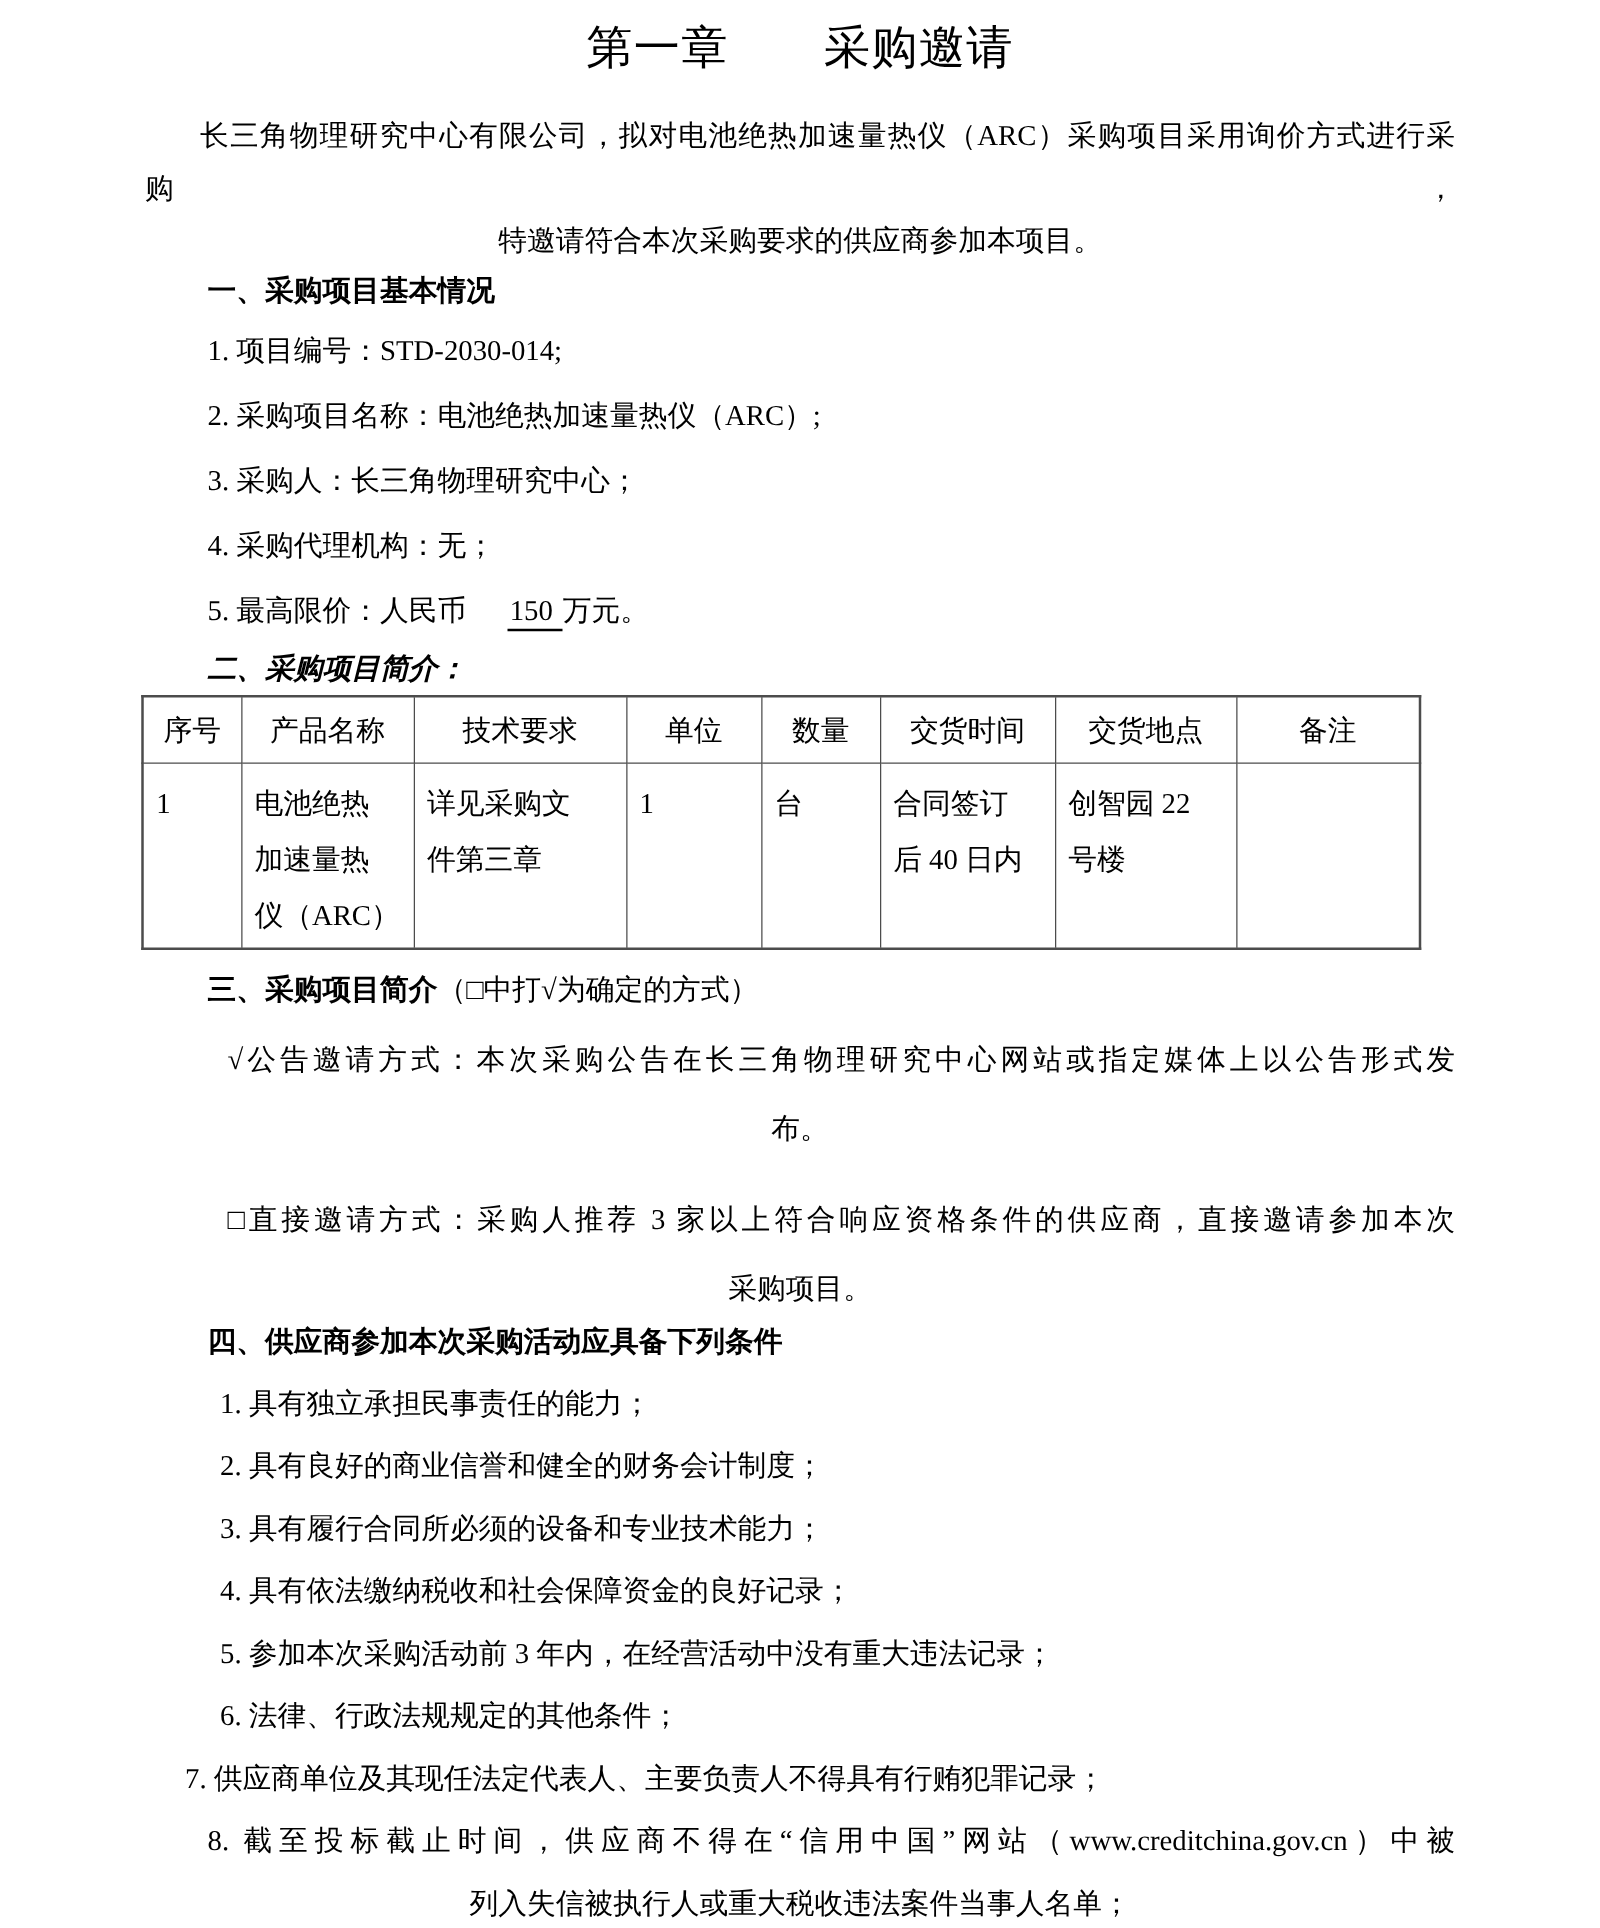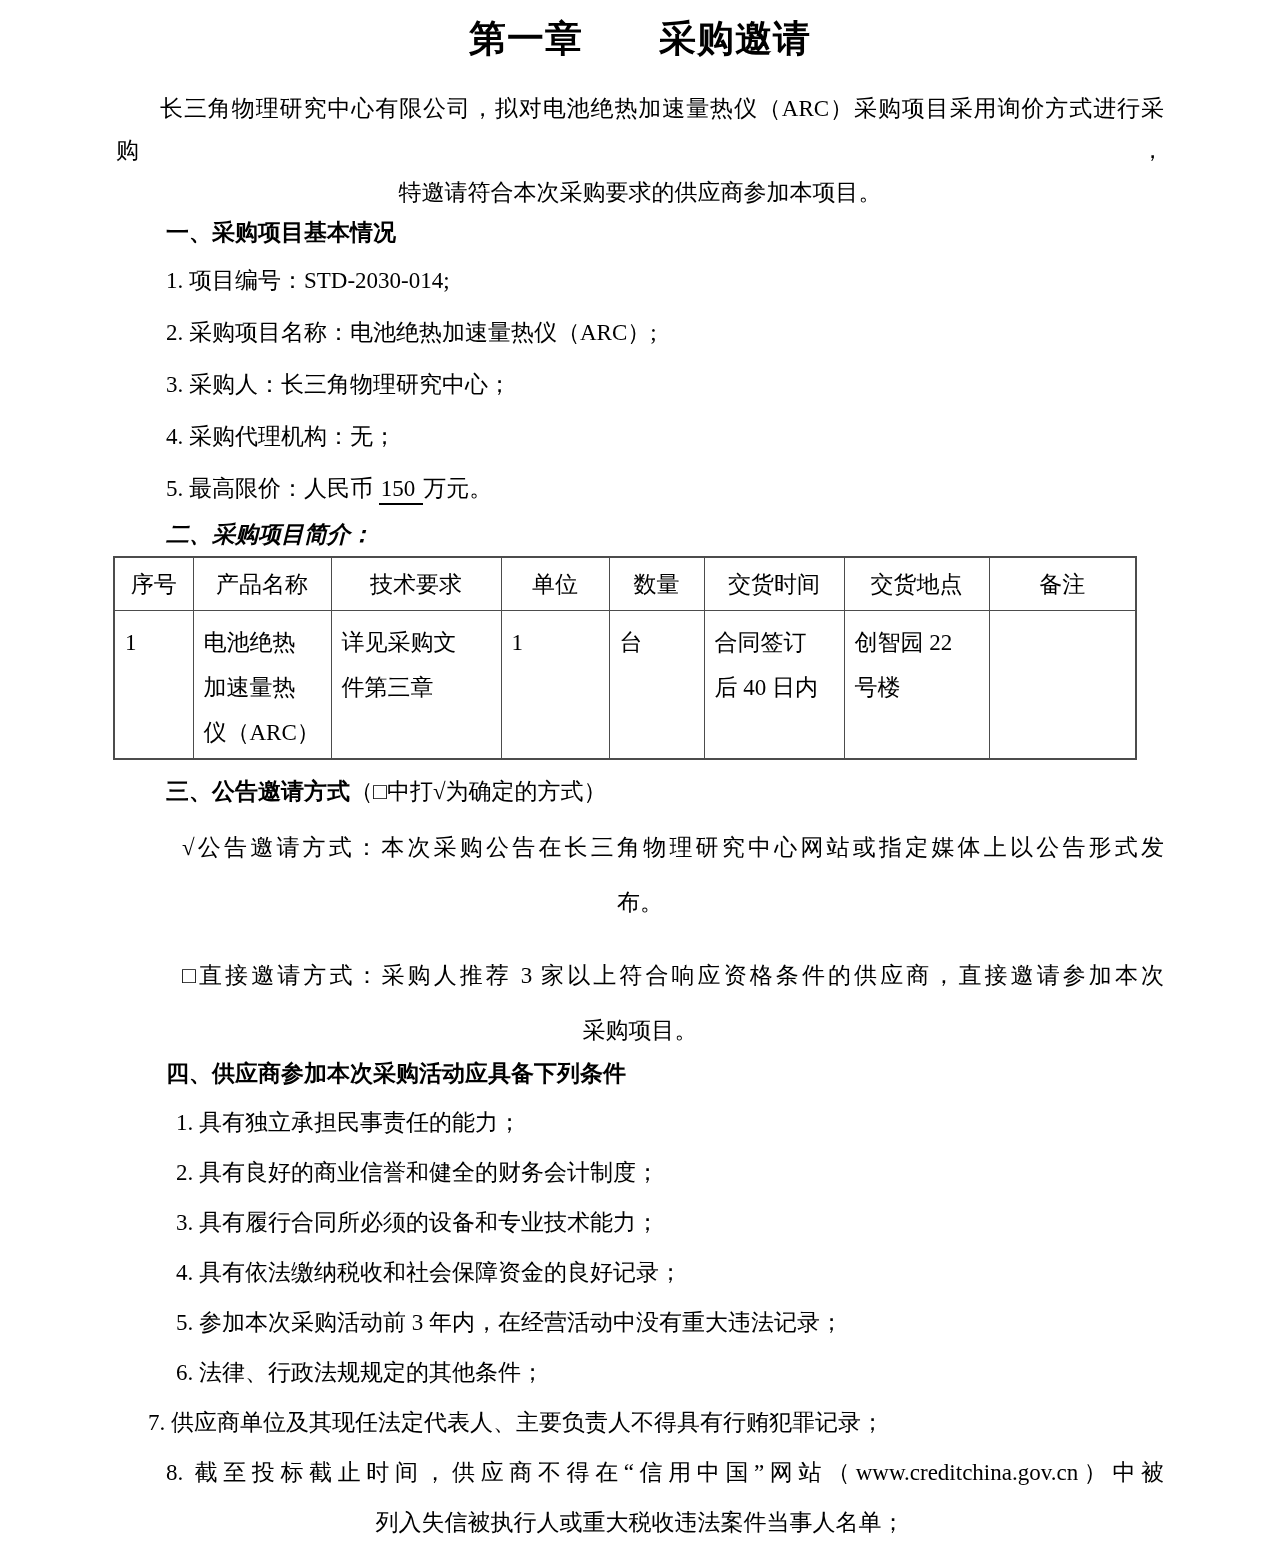--- a/index.html
+++ b/index.html
@@ -12,21 +12,21 @@
   .page {
     box-sizing: border-box;
     width: 1280px; height: 1542px;
     padding: 0 116px;
     background: #fff;
   }
   .doc-title {
     margin: 14px 0 0 0;
     font-size: 37px;
     line-height: 50px;
-    font-weight: bold;
+    font-weight: normal;
     text-align: center;
     letter-spacing: 1px;
   }
   .para { margin: 0; font-size: 23px; }
   .line { display: block; text-align: center; }
   .jlast { text-align: justify; text-align-last: justify; }
 
   .intro { margin-top: 24px; line-height: 42px; }
   .intro .l1 { text-indent: 44px; }
 
@@ -82,21 +82,21 @@
   .list4 { margin-top: 8px; }
   .list4 .item { margin: 0 0 0 60px; font-size: 23px; line-height: 50px; }
   .list4 .item.tight { margin-left: 32px; }
   .cond8 { margin: 0; line-height: 50px; }
   .cond8 .l1 { text-indent: 50px; }
 
   .u-line {
     border-bottom: 2px solid #000;
     padding-bottom: 2px;
   }
-  .u-num { padding: 0 8px 2px 2px; }
+  .u-num { padding: 0 8px 2px 2px; margin-left: 27px; }
 </style>
 </head>
 <body>
 
 <div class="page">
 
   <h1 class="doc-title">第一章　　采购邀请</h1>
 
   <p class="para intro">
     <span class="line l1 jlast">长三角物理研究中心有限公司，拟对电池绝热加速量热仪（ARC）采购项目采用询价方式进行采购，</span>
@@ -150,21 +150,21 @@
         <td>台</td>
         <td>合同签订
 后 40 日内</td>
         <td>创智园 22
 号楼</td>
         <td></td>
       </tr>
     </tbody>
   </table>
 
-  <h2 class="para h-sec h3-sec"><span>三、公告邀请方式</span><span class="note">（□中打√为确定的方式）</span></h2>
+  <h2 class="para h-sec h3-sec"><span>三、采购项目简介</span><span class="note">（□中打√为确定的方式）</span></h2>
 
   <p class="para p-invite p-check">
     <span class="line l1 jlast">√公告邀请方式：本次采购公告在长三角物理研究中心网站或指定媒体上以公告形式发</span>
     <span class="line">布。</span>
   </p>
 
   <p class="para p-invite p-box">
     <span class="line l1 jlast">□直接邀请方式：采购人推荐 3 家以上符合响应资格条件的供应商，直接邀请参加本次</span>
     <span class="line">采购项目。</span>
   </p>

